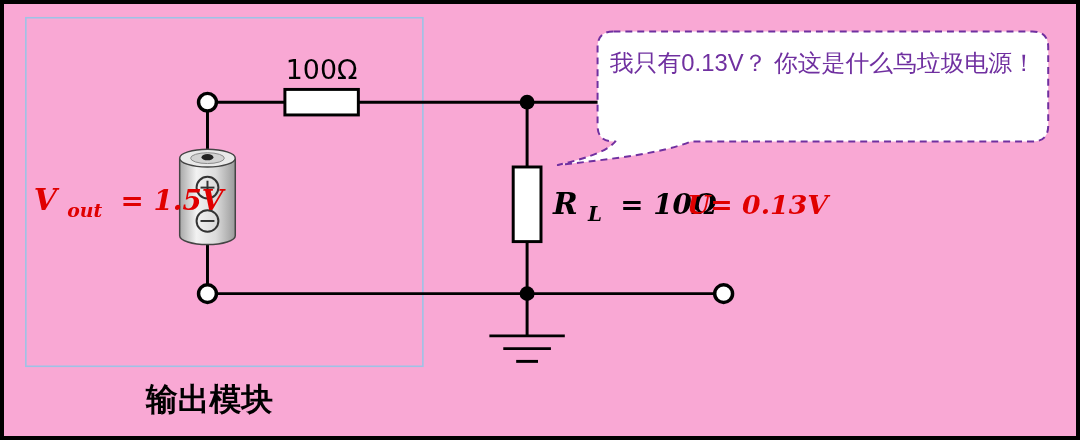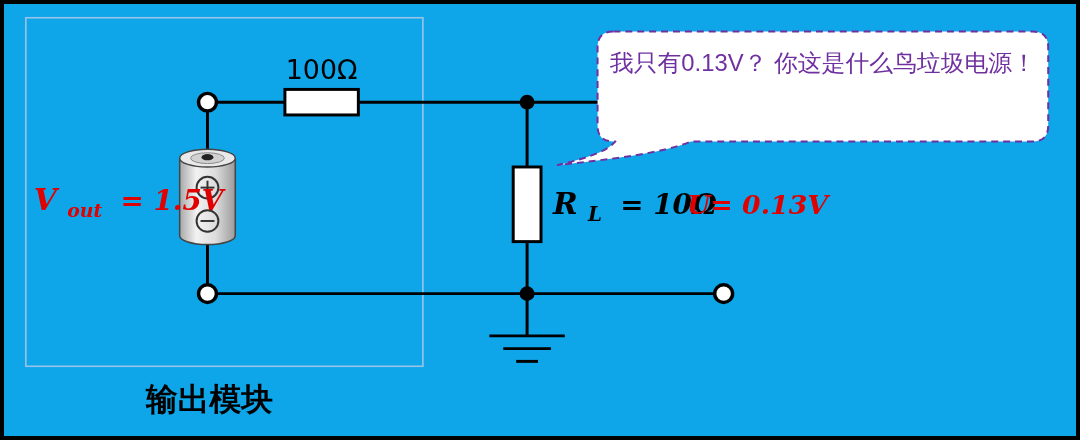--- a/index.html
+++ b/index.html
@@ -1,20 +1,20 @@
 <!DOCTYPE html>
 <html><head>
 <meta charset="utf-8">
 <style>
   html,body { margin:0; padding:0; background:#fff; }
   .canvas {
     width:1080px; height:440px;
     box-sizing:border-box;
     border:4px solid #000;
-    background:#0ea5e9;
+    background:#f9a8d4;
     position:relative;
     overflow:hidden;
     font-family:"Liberation Sans", sans-serif;
   }
   svg { display:block; }
   .plain-label   { font-family:"DejaVu Sans", sans-serif; fill:#000; }
   .math-label    { font-family:"DejaVu Serif", serif; font-style:italic; font-weight:bold; }
   .cjk-label     { font-family:"Liberation Sans", sans-serif; font-weight:bold; fill:#000; }
   .bubble-text   { font-family:"Liberation Sans", sans-serif; }
 </style>

